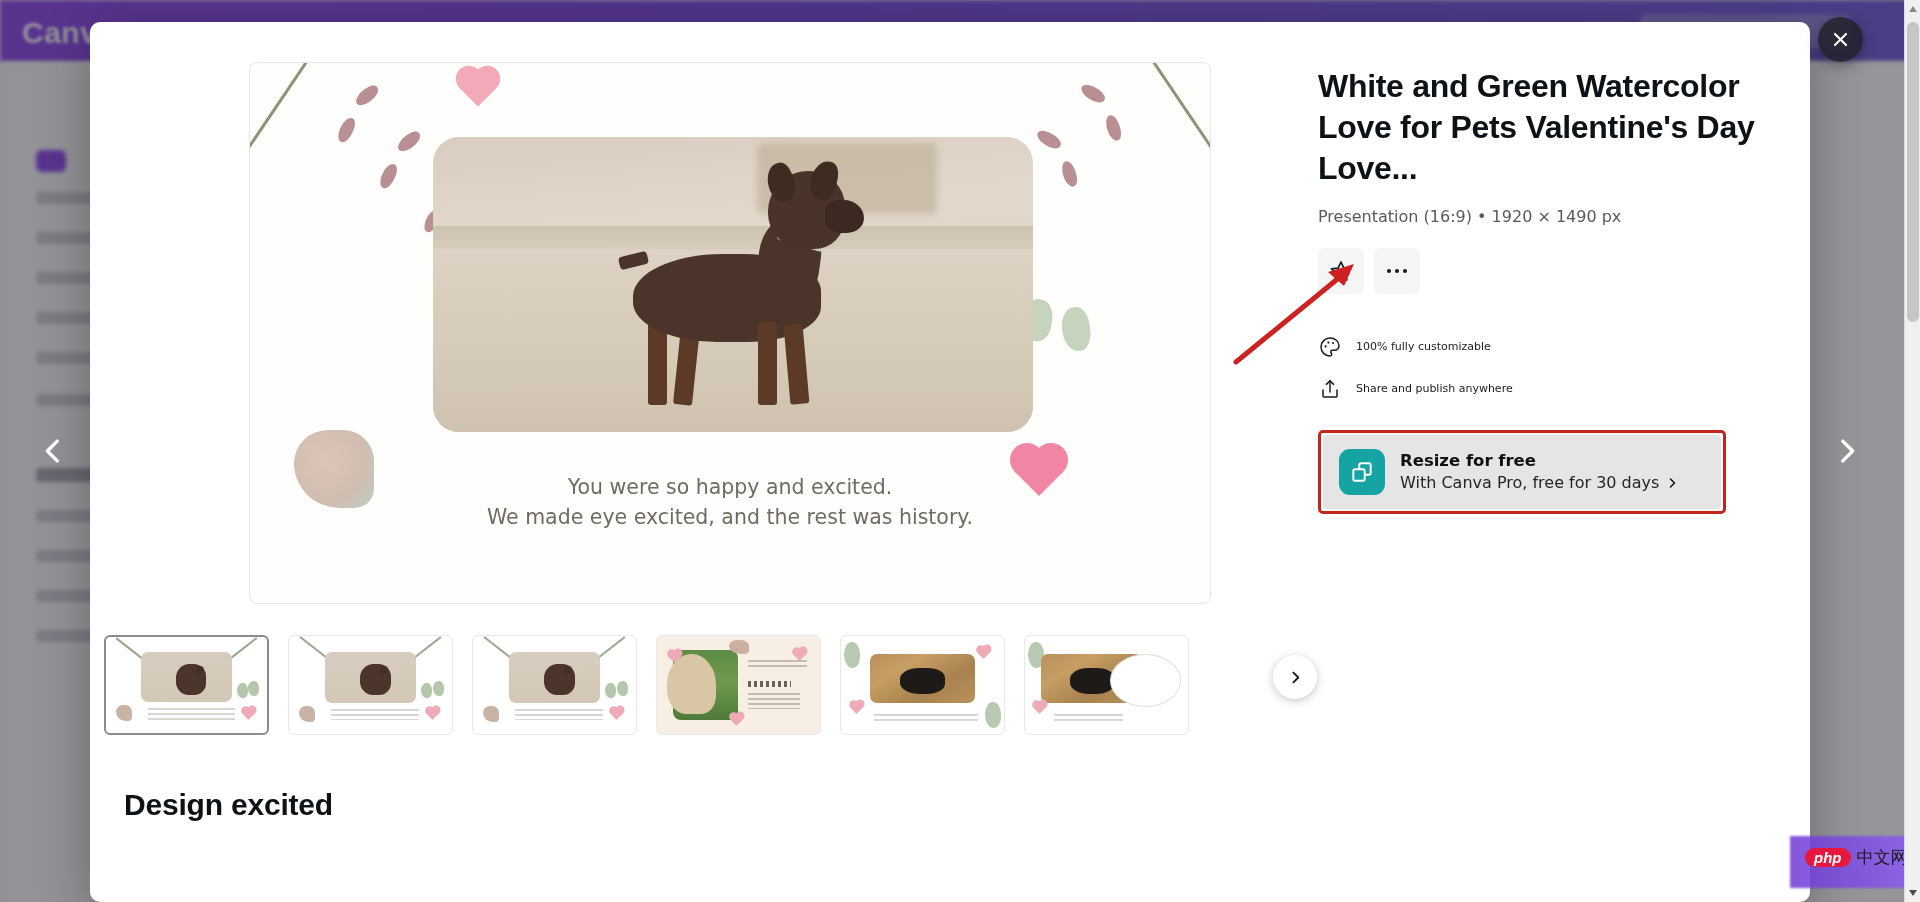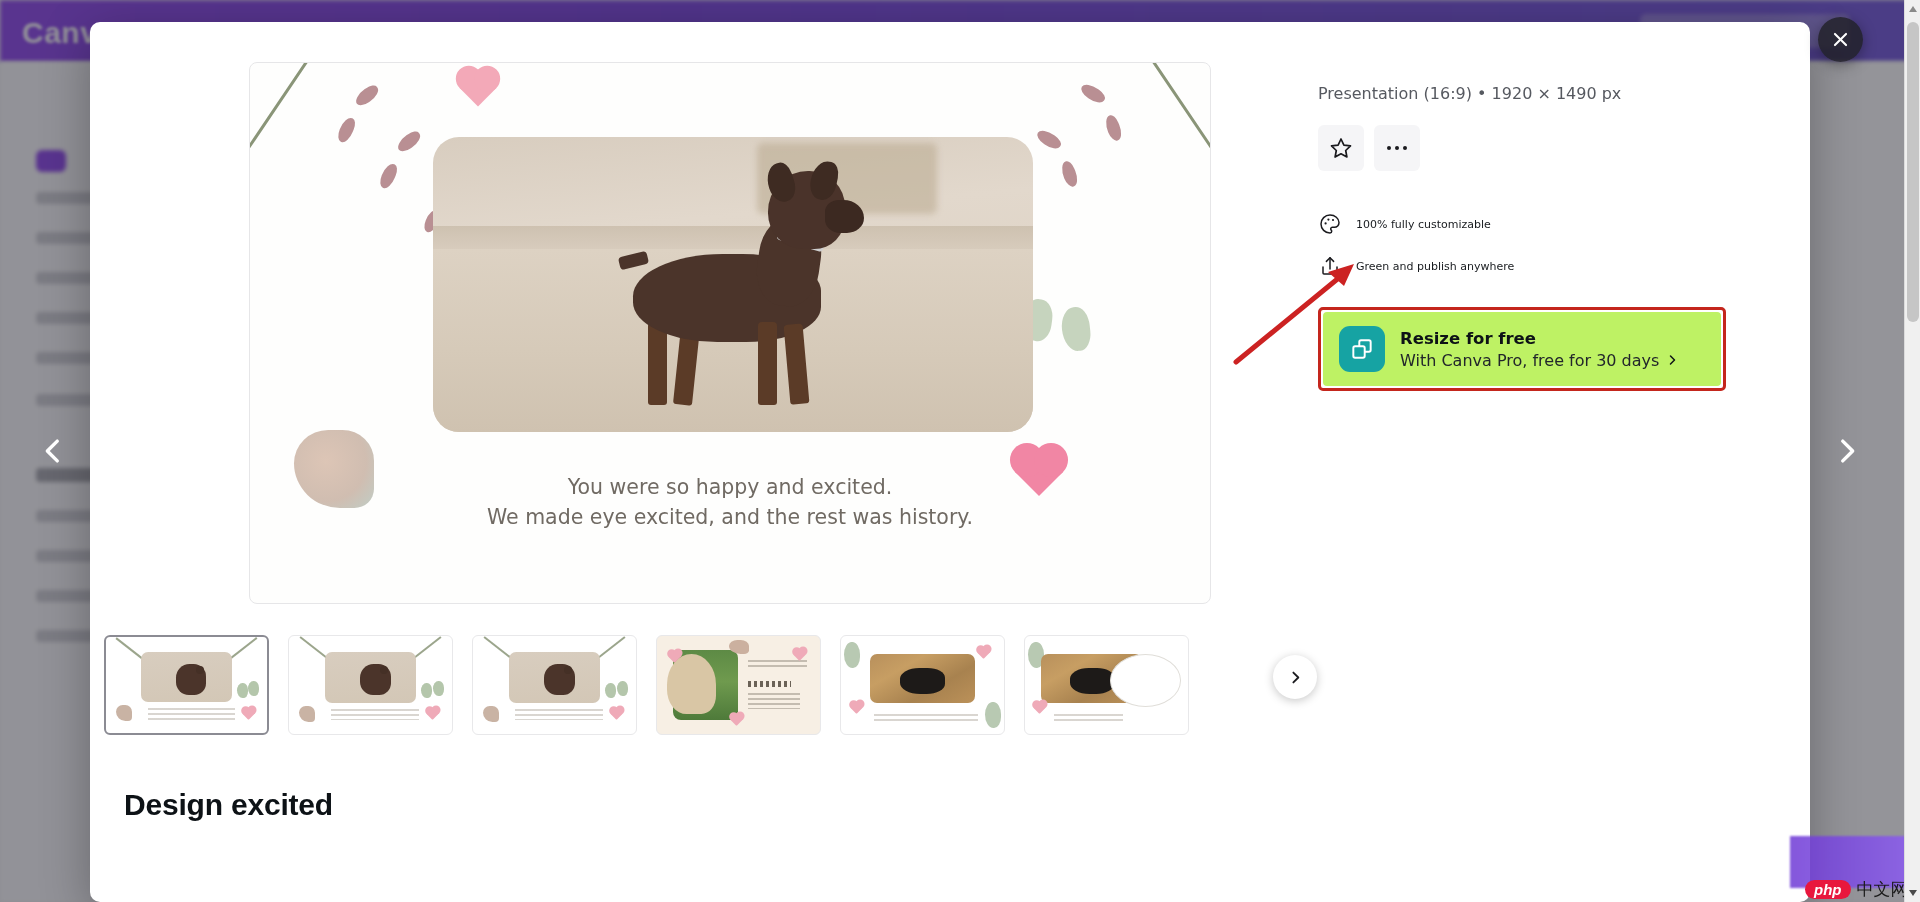--- a/index.html
+++ b/index.html
@@ -375,21 +375,21 @@
   }
 
   #resize-card-wrap {
     margin-top: 20px;
     border: 3px solid #c4261d;
     border-radius: 5px;
     padding: 2px;
     width: 408px;
   }
   #resize-card {
-    background: #bef264;
+    background: #e5e5e5;
     border-radius: 4px;
     padding: 14px 16px;
     display: flex; align-items: center; gap: 15px;
     cursor: pointer;
   }
   #resize-icon {
     width: 46px; height: 46px; flex: 0 0 46px;
     background: #16a3a3; border-radius: 11px;
     display: flex; align-items: center; justify-content: center;
   }
@@ -409,21 +409,21 @@
   
   #annotation-arrow {
     position: absolute; left: 1230px; top: 258px;
     width: 130px; height: 110px; z-index: 55; pointer-events: none;
   }
 
   
   #watermark {
     position: absolute; left: 1805px; top: 846px;
     z-index: 70;
-    display: flex; align-items: center; gap: 6px; margin-top: 32px;
+    display: flex; align-items: center; gap: 6px;
   }
   #wm-php {
     background: #e8173d; color: #fff;
     font-size: 15px; font-weight: 700; font-style: italic;
     padding: 1px 9px; border-radius: 11px;
   }
   #wm-cn {
     color: #1a1a1a; font-size: 17px;
     font-family: "DejaVu Sans", sans-serif;
   }
@@ -647,20 +647,21 @@
       <svg viewBox="0 0 24 24" fill="none" stroke="#1b1b1f" stroke-width="2.6" stroke-linecap="round" stroke-linejoin="round">
         <polyline points="9 5 16 12 9 19"></polyline>
       </svg>
     </div>
 
     <div id="design-details-heading">Design excited</div>
   </div>
 
   <div id="info-col">
 
+    <h1 id="template-title">White and Green Watercolor Love for Pets Valentine's Day Love...</h1>
 
     <div id="template-meta">Presentation (16:9) • 1920 × 1490 px</div>
 
     <div id="action-row">
 
       <button class="icon-button">
         <svg viewBox="0 0 24 24" fill="none" stroke="#1b1b1f" stroke-width="1.7" stroke-linejoin="round">
           <polygon points="12 3 14.9 9.1 21.5 9.9 16.7 14.5 17.9 21 12 17.8 6.1 21 7.3 14.5 2.5 9.9 9.1 9.1"></polygon>
         </svg>
       </button>
@@ -690,21 +691,21 @@
 
 
       <div class="feature-row">
         <span class="f-icon">
           <svg viewBox="0 0 24 24" fill="none" stroke="#1b1b1f" stroke-width="1.5" stroke-linecap="round" stroke-linejoin="round">
             <path d="M5 13v6a1 1 0 0 0 1 1h12a1 1 0 0 0 1-1v-6"></path>
             <polyline points="8.4 7.4 12 3.8 15.6 7.4"></polyline>
             <line x1="12" y1="3.8" x2="12" y2="15"></line>
           </svg>
         </span>
-        <span class="f-label">Green and publish anywhere</span>
+        <span class="f-label">Share and publish anywhere</span>
       </div>
     </div>
 
     <div id="resize-card-wrap">
       <div id="resize-card">
         <span id="resize-icon">
           <svg viewBox="0 0 24 24" fill="none" stroke="#ffffff" stroke-width="1.8" stroke-linejoin="round">
             <rect x="9.5" y="4" width="10.5" height="10.5" rx="1.6"></rect>
             <rect x="4" y="9.5" width="10.5" height="10.5" rx="1.6" fill="#16a3a3"></rect>
           </svg>

